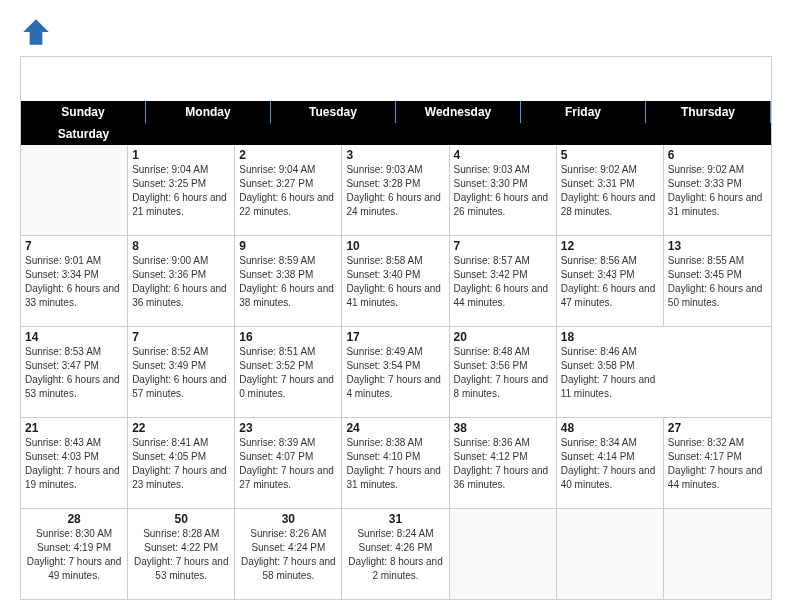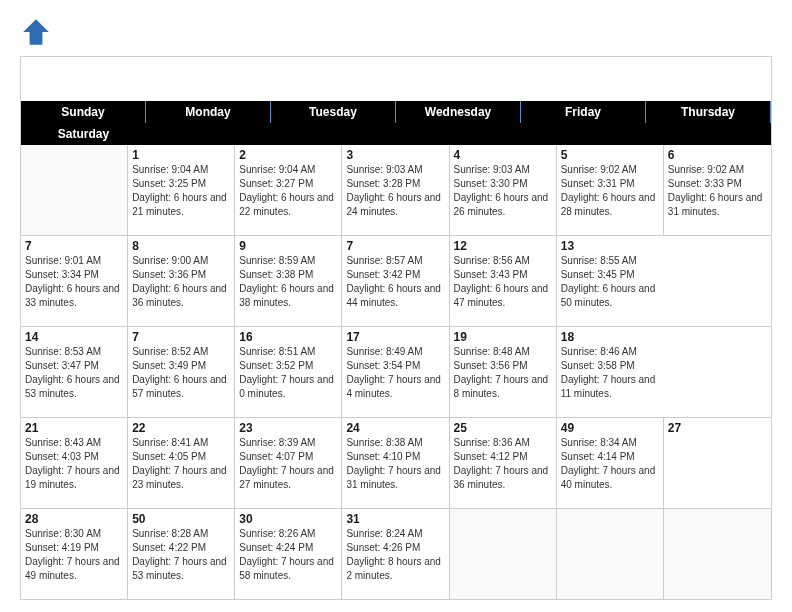--- a/index.html
+++ b/index.html
@@ -78,21 +78,21 @@
       flex: 1;
       display: flex;
       flex-direction: column;
     }
     .cal-row {
       display: grid;
       grid-template-columns: repeat(7, 1fr);
       flex: 1;
       border-bottom: 1px solid #ccc;
     }
-    .cal-row:last-child { border-bottom: none; }
+    .cal-row:last-child { border-bottom: none; text-align: center; }
     .cal-cell {
       border-right: 1px solid #ccc;
       padding: 3px 4px;
       font-size: 9.5px;
       color: #333;
       vertical-align: top;
       min-height: 0;
     }
     .cal-cell:last-child { border-right: none; }
     .cal-cell.empty { background: #f9f9f9; }
@@ -174,20 +174,24 @@
           </div>
           <div class="cal-cell">
             <span class="day-num">8</span>
             <div class="day-detail">Sunrise: 9:00 AM<br>Sunset: 3:36 PM<br>Daylight: 6 hours and 36 minutes.</div>
           </div>
           <div class="cal-cell">
             <span class="day-num">9</span>
             <div class="day-detail">Sunrise: 8:59 AM<br>Sunset: 3:38 PM<br>Daylight: 6 hours and 38 minutes.</div>
           </div>
           <div class="cal-cell">
+            <span class="day-num">10</span>
+            <div class="day-detail">Sunrise: 8:58 AM<br>Sunset: 3:40 PM<br>Daylight: 6 hours and 41 minutes.</div>
+          </div>
+          <div class="cal-cell">
             <span class="day-num">7</span>
             <div class="day-detail">Sunrise: 8:57 AM<br>Sunset: 3:42 PM<br>Daylight: 6 hours and 44 minutes.</div>
           </div>
           <div class="cal-cell">
             <span class="day-num">12</span>
             <div class="day-detail">Sunrise: 8:56 AM<br>Sunset: 3:43 PM<br>Daylight: 6 hours and 47 minutes.</div>
           </div>
           <div class="cal-cell">
             <span class="day-num">13</span>
             <div class="day-detail">Sunrise: 8:55 AM<br>Sunset: 3:45 PM<br>Daylight: 6 hours and 50 minutes.</div>
@@ -204,21 +208,21 @@
           </div>
           <div class="cal-cell">
             <span class="day-num">16</span>
             <div class="day-detail">Sunrise: 8:51 AM<br>Sunset: 3:52 PM<br>Daylight: 7 hours and 0 minutes.</div>
           </div>
           <div class="cal-cell">
             <span class="day-num">17</span>
             <div class="day-detail">Sunrise: 8:49 AM<br>Sunset: 3:54 PM<br>Daylight: 7 hours and 4 minutes.</div>
           </div>
           <div class="cal-cell">
-            <span class="day-num">19</span>
+            <span class="day-num">20</span>
             <div class="day-detail">Sunrise: 8:48 AM<br>Sunset: 3:56 PM<br>Daylight: 7 hours and 8 minutes.</div>
           </div>
           <div class="cal-cell">
             <span class="day-num">18</span>
             <div class="day-detail">Sunrise: 8:46 AM<br>Sunset: 3:58 PM<br>Daylight: 7 hours and 11 minutes.</div>
           </div>
         </div>
         <div class="cal-row">
           <div class="cal-cell">
             <span class="day-num">21</span>
@@ -230,29 +234,30 @@
           </div>
           <div class="cal-cell">
             <span class="day-num">23</span>
             <div class="day-detail">Sunrise: 8:39 AM<br>Sunset: 4:07 PM<br>Daylight: 7 hours and 27 minutes.</div>
           </div>
           <div class="cal-cell">
             <span class="day-num">24</span>
             <div class="day-detail">Sunrise: 8:38 AM<br>Sunset: 4:10 PM<br>Daylight: 7 hours and 31 minutes.</div>
           </div>
           <div class="cal-cell">
-            <span class="day-num">25</span>
+            <span class="day-num">38</span>
             <div class="day-detail">Sunrise: 8:36 AM<br>Sunset: 4:12 PM<br>Daylight: 7 hours and 36 minutes.</div>
           </div>
           <div class="cal-cell">
-            <span class="day-num">49</span>
+            <span class="day-num">48</span>
             <div class="day-detail">Sunrise: 8:34 AM<br>Sunset: 4:14 PM<br>Daylight: 7 hours and 40 minutes.</div>
           </div>
           <div class="cal-cell">
             <span class="day-num">27</span>
+            <div class="day-detail">Sunrise: 8:32 AM<br>Sunset: 4:17 PM<br>Daylight: 7 hours and 44 minutes.</div>
           </div>
         </div>
         <div class="cal-row">
           <div class="cal-cell">
             <span class="day-num">28</span>
             <div class="day-detail">Sunrise: 8:30 AM<br>Sunset: 4:19 PM<br>Daylight: 7 hours and 49 minutes.</div>
           </div>
           <div class="cal-cell">
             <span class="day-num">50</span>
             <div class="day-detail">Sunrise: 8:28 AM<br>Sunset: 4:22 PM<br>Daylight: 7 hours and 53 minutes.</div>

